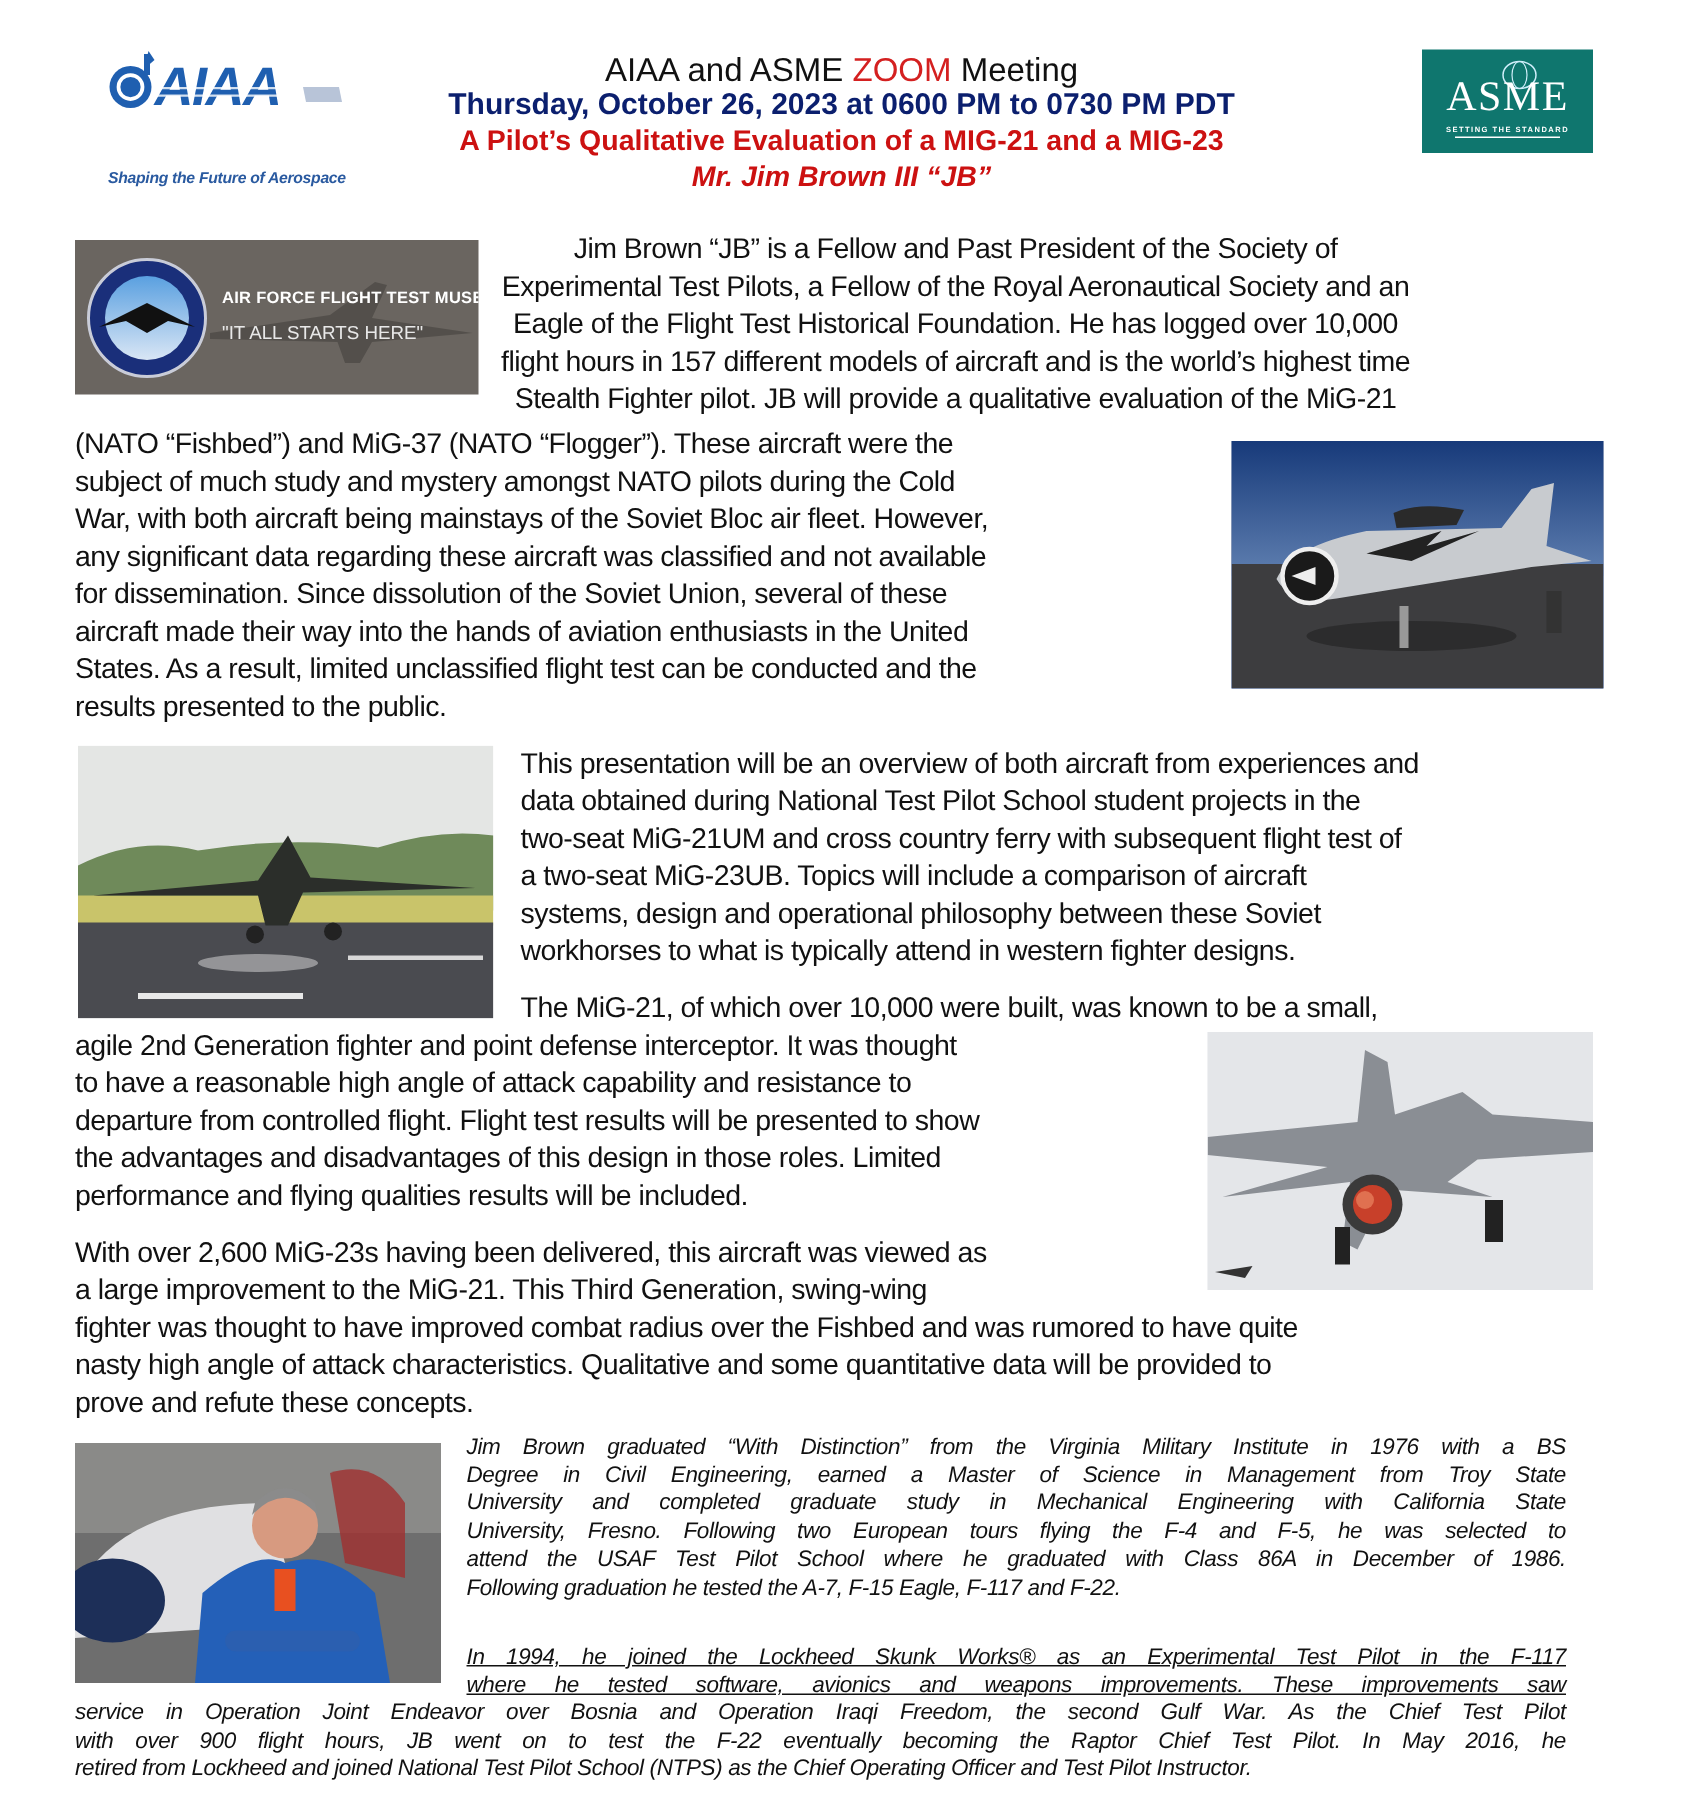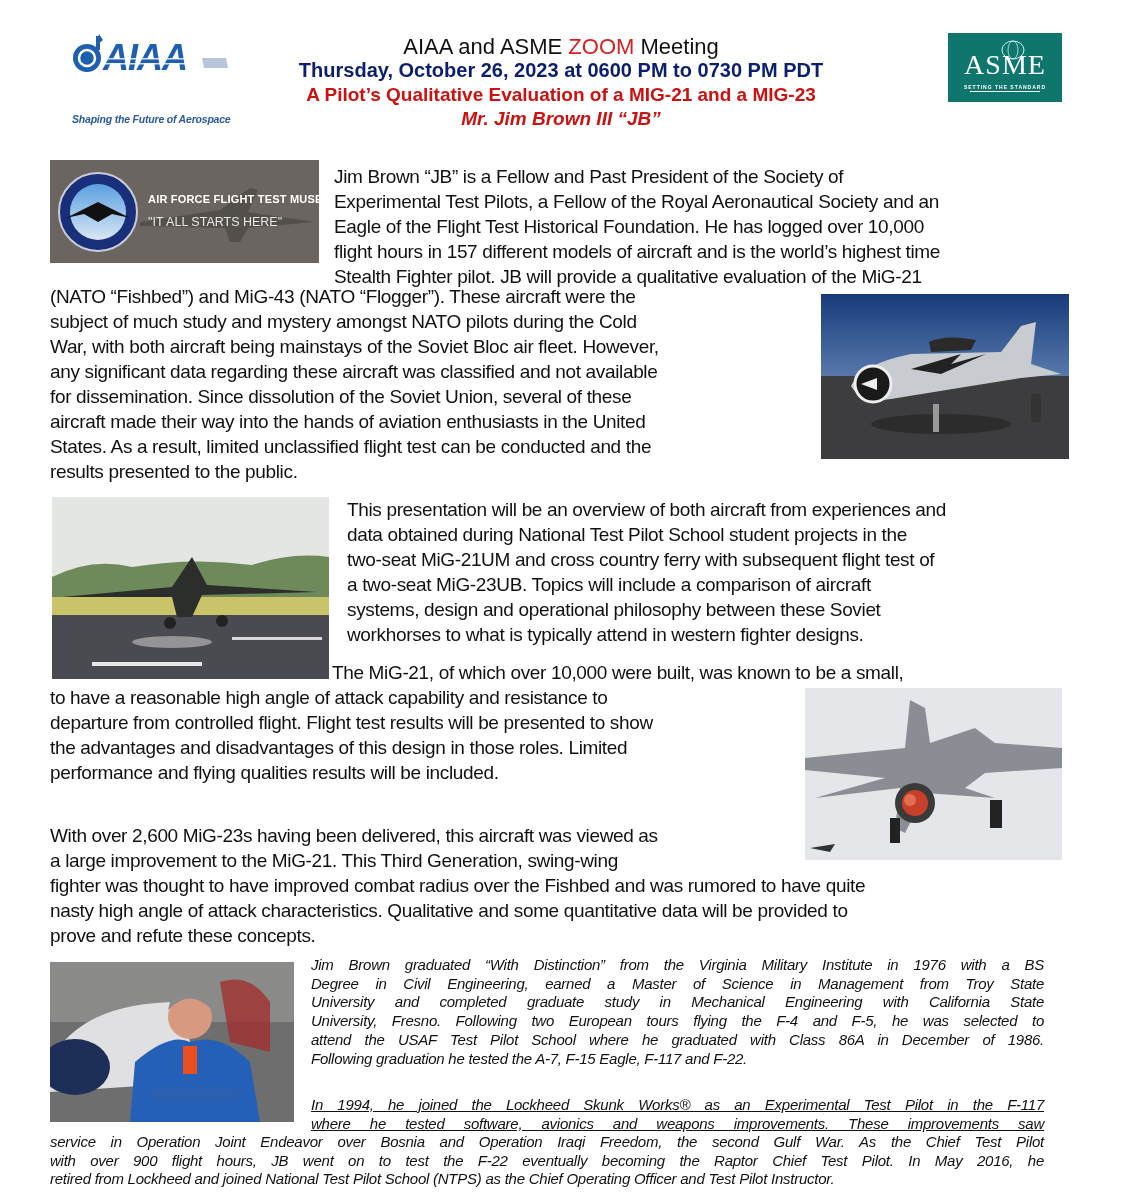--- a/index.html
+++ b/index.html
@@ -81,29 +81,29 @@
   <div class="museum-badge">
     <div class="museum-badge-inner"></div>
     <svg class="abs" style="left:4px;top:24px" width="68" height="30" viewBox="0 0 68 30">
       <path d="M2 20 L34 4 L66 20 L48 16 L34 24 L20 16 Z" fill="#111"></path>
     </svg>
   </div>
   <div class="museum-title">AIR FORCE FLIGHT TEST MUSEUM</div>
   <div class="museum-slogan">"IT ALL STARTS HERE"</div>
 </div>
 
-<div class="txt" style="left:334px;top:164px;">
+<div class="txt" style="left:334px;top:154px;text-align:center;">
   <span class="ln">Jim Brown “JB” is a Fellow and Past President of the Society of</span>
   <span class="ln">Experimental Test Pilots, a Fellow of the Royal Aeronautical Society and an</span>
   <span class="ln">Eagle of the Flight Test Historical Foundation.  He has logged over 10,000</span>
   <span class="ln">flight hours in 157 different models of aircraft and is the world’s highest time</span>
   <span class="ln">Stealth Fighter pilot.  JB will provide a qualitative evaluation of the MiG-21</span>
 </div>
 <div class="txt" style="left:50px;top:284px;">
-  <span class="ln">(NATO “Fishbed”) and MiG-43 (NATO “Flogger”).  These aircraft were the</span>
+  <span class="ln">(NATO “Fishbed”) and MiG-37 (NATO “Flogger”).  These aircraft were the</span>
   <span class="ln">subject of much study and mystery amongst NATO pilots during the Cold</span>
   <span class="ln">War, with both aircraft being mainstays of the Soviet Bloc air fleet.  However,</span>
   <span class="ln">any significant data regarding these aircraft was classified and not available</span>
   <span class="ln">for dissemination.  Since dissolution of the Soviet Union, several of these</span>
   <span class="ln">aircraft made their way into the hands of aviation enthusiasts in the United</span>
   <span class="ln">States.  As a result, limited unclassified flight test can be conducted and the</span>
   <span class="ln">results presented to the public.</span>
 </div>
 
 <div class="photo" style="left:821px;top:294px;width:248px;height:165px;background:#1d3d78;">
@@ -144,24 +144,25 @@
 
 <div class="txt" style="left:347px;top:497px;">
   <span class="ln">This presentation will be an overview of both aircraft from experiences and</span>
   <span class="ln">data obtained during National Test Pilot School student projects in the</span>
   <span class="ln">two-seat MiG-21UM and cross country ferry with subsequent flight test of</span>
   <span class="ln">a two-seat MiG-23UB.  Topics will include a comparison of aircraft</span>
   <span class="ln">systems, design and operational philosophy between these Soviet</span>
   <span class="ln">workhorses to what is typically attend in western fighter designs.</span>
 </div>
 
-<div class="txt" style="left:332px;top:660px;">
+<div class="txt" style="left:347px;top:660px;">
   <span class="ln">The MiG-21, of which over 10,000 were built, was known to be a small,</span>
 </div>
 <div class="txt" style="left:50px;top:685px;">
+  <span class="ln">agile 2nd Generation fighter and point defense interceptor.  It was thought</span>
   <span class="ln">to have a reasonable high angle of attack capability and resistance to</span>
   <span class="ln">departure from controlled flight.  Flight test results will be presented to show</span>
   <span class="ln">the advantages and disadvantages of this design in those roles.  Limited</span>
   <span class="ln">performance and flying qualities results will be included.</span>
 </div>
 
 <div class="photo" style="left:805px;top:688px;width:257px;height:172px;background:#e6e8ea;">
   <svg width="257" height="172" viewBox="0 0 257 172">
     <rect width="257" height="172" fill="#e4e6e9"></rect>
     <path d="M0 70 L100 60 L105 12 L120 20 L125 55 L170 40 L190 55 L257 60 L257 80 L180 85 L160 100 L190 110 L120 105 L100 145 L90 140 L95 100 L10 110 L80 90 L0 82 Z" fill="#8a8e94"></path>

